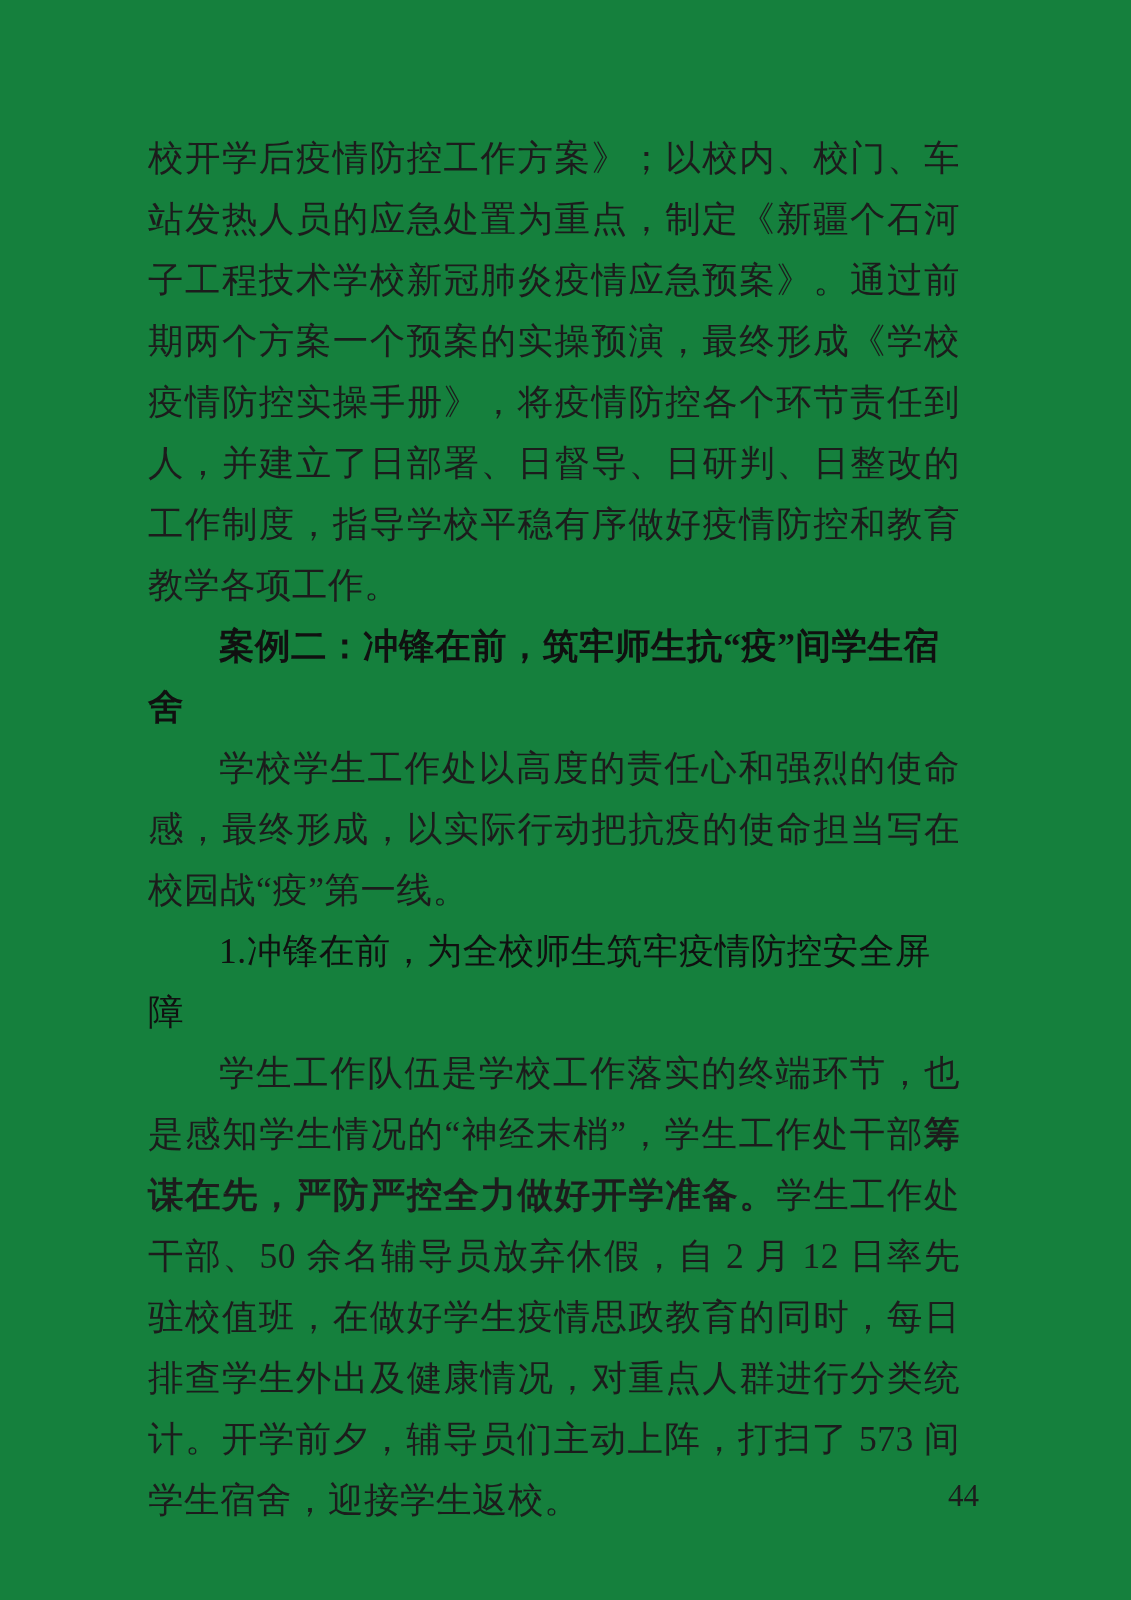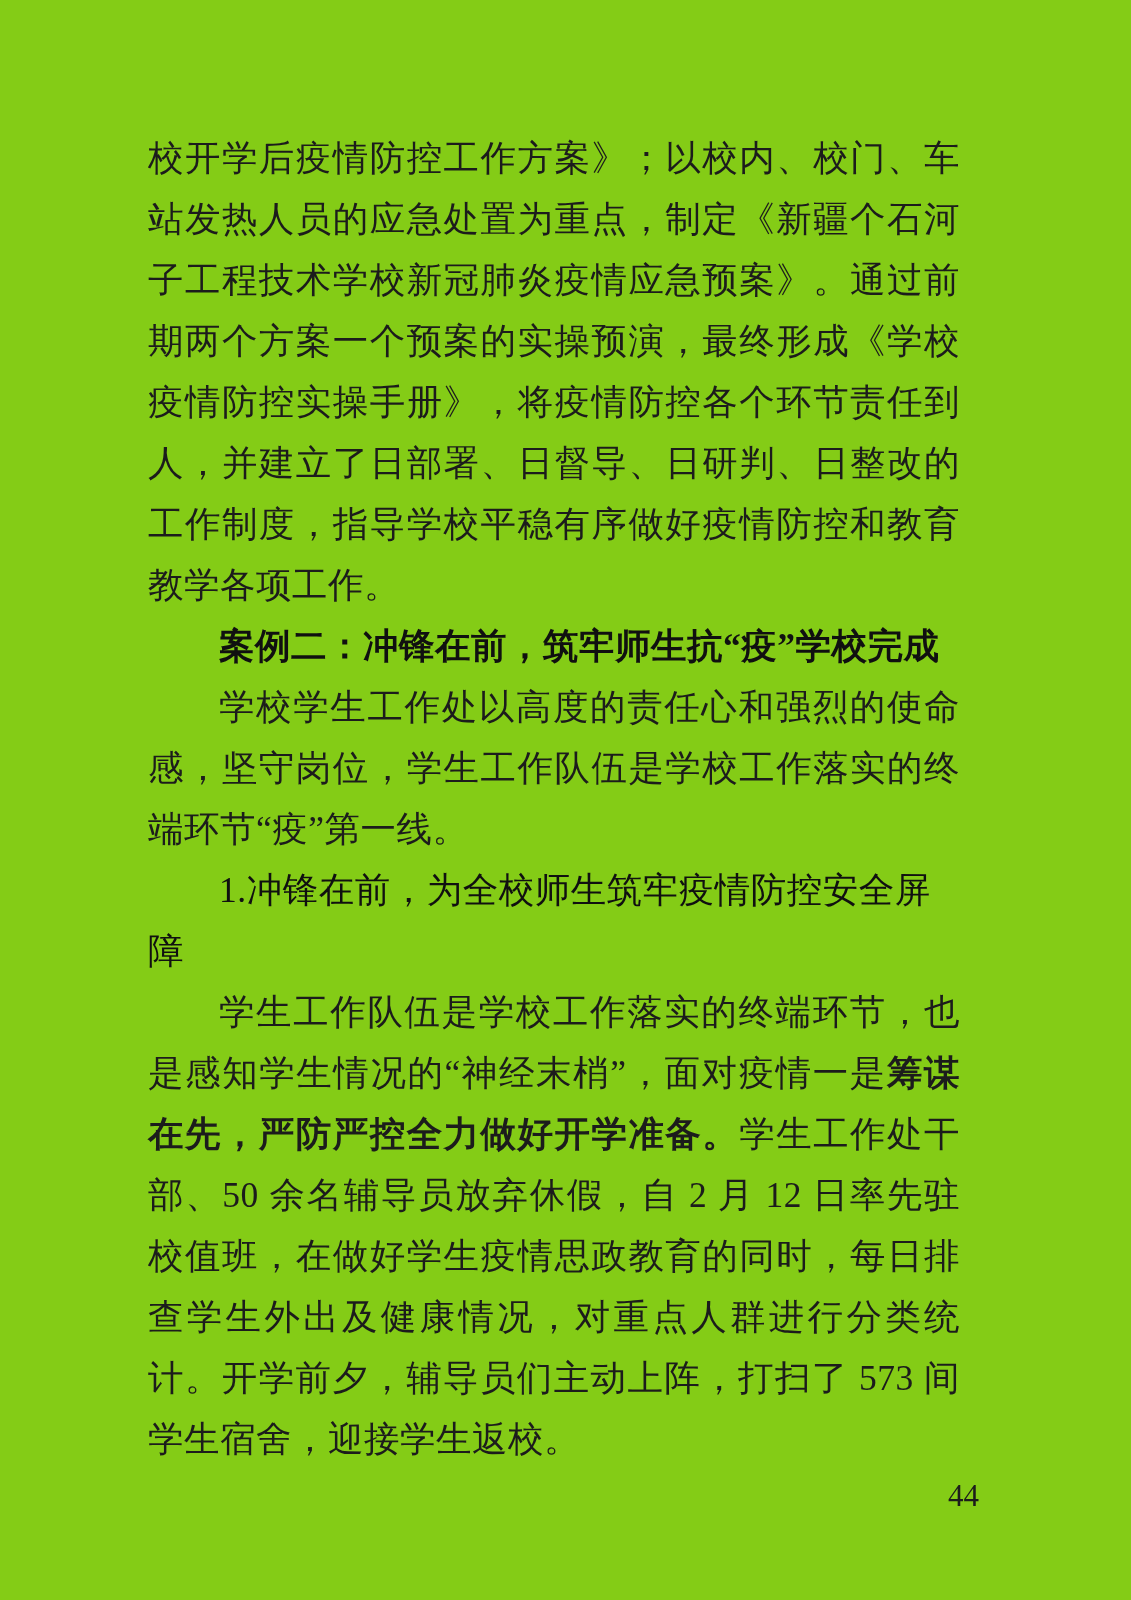--- a/index.html
+++ b/index.html
@@ -9,21 +9,21 @@
   }
   body {
     font-family: "Liberation Serif", "DejaVu Serif", serif;
     color: #1a1a1a;
   }
   .page {
     position: relative;
     width: 1131px;
     height: 1600px;
     margin: 0 auto;
-    background: #84cc16;
+    background: #15803d;
     overflow: hidden;
     box-sizing: border-box;
   }
   .content {
     position: absolute;
     left: 148px;
     top: 128px;
     width: 812px;
   }
   .para {
@@ -71,24 +71,24 @@
 </style>
 </head>
 <body>
 
 <div class="page">
   <div class="content">
 
     <p class="para">校开学后疫情防控工作方案》；以校内、校门、车站发热人员的应急处置为重点，制定《新疆个石河子工程技术学校新冠肺炎疫情应急预案》。通过前期两个方案一个预案的实操预演，最终形成《学校疫情防控实操手册》，将疫情防控各个环节责任到人，并建立了日部署、日督导、日研判、日整改的工作制度，指导学校平稳有序做好疫情防控和教育教学各项工作。</p>
 
 
-    <p class="heading">案例二：冲锋在前，筑牢师生抗“疫”学校完成</p>
+    <p class="heading">案例二：冲锋在前，筑牢师生抗“疫”间学生宿舍</p>
 
-    <p class="para indent">学校学生工作处以高度的责任心和强烈的使命感，坚守岗位，学生工作队伍是学校工作落实的终端环节“疫”第一线。</p>
+    <p class="para indent">学校学生工作处以高度的责任心和强烈的使命感，最终形成，以实际行动把抗疫的使命担当写在校园战“疫”第一线。</p>
 
     <p class="subheading">1.冲锋在前，为全校师生筑牢疫情防控安全屏障</p>
 
-    <p class="para indent" id="rich-p4"><span>学生工作队伍是学校工作落实的终端环节，也是感知学生情况的“神经末梢”，面对疫情一是</span><span class="b">筹谋在先，严防严控全力做好开学准备。</span><span>学生工作处干部、50 余名辅导员放弃休假，自 2 月 12 日率先驻校值班，在做好学生疫情思政教育的同时，每日排查学生外出及健康情况，对重点人群进行分类统计。开学前夕，辅导员们主动上阵，打扫了 573 间学生宿舍，迎接学生返校。</span></p>
+    <p class="para indent" id="rich-p4"><span>学生工作队伍是学校工作落实的终端环节，也是感知学生情况的“神经末梢”，学生工作处干部</span><span class="b">筹谋在先，严防严控全力做好开学准备。</span><span>学生工作处干部、50 余名辅导员放弃休假，自 2 月 12 日率先驻校值班，在做好学生疫情思政教育的同时，每日排查学生外出及健康情况，对重点人群进行分类统计。开学前夕，辅导员们主动上阵，打扫了 573 间学生宿舍，迎接学生返校。</span></p>
 
   </div>
 
   <div class="page-number">44</div>
 </div>
 
 </body></html>

